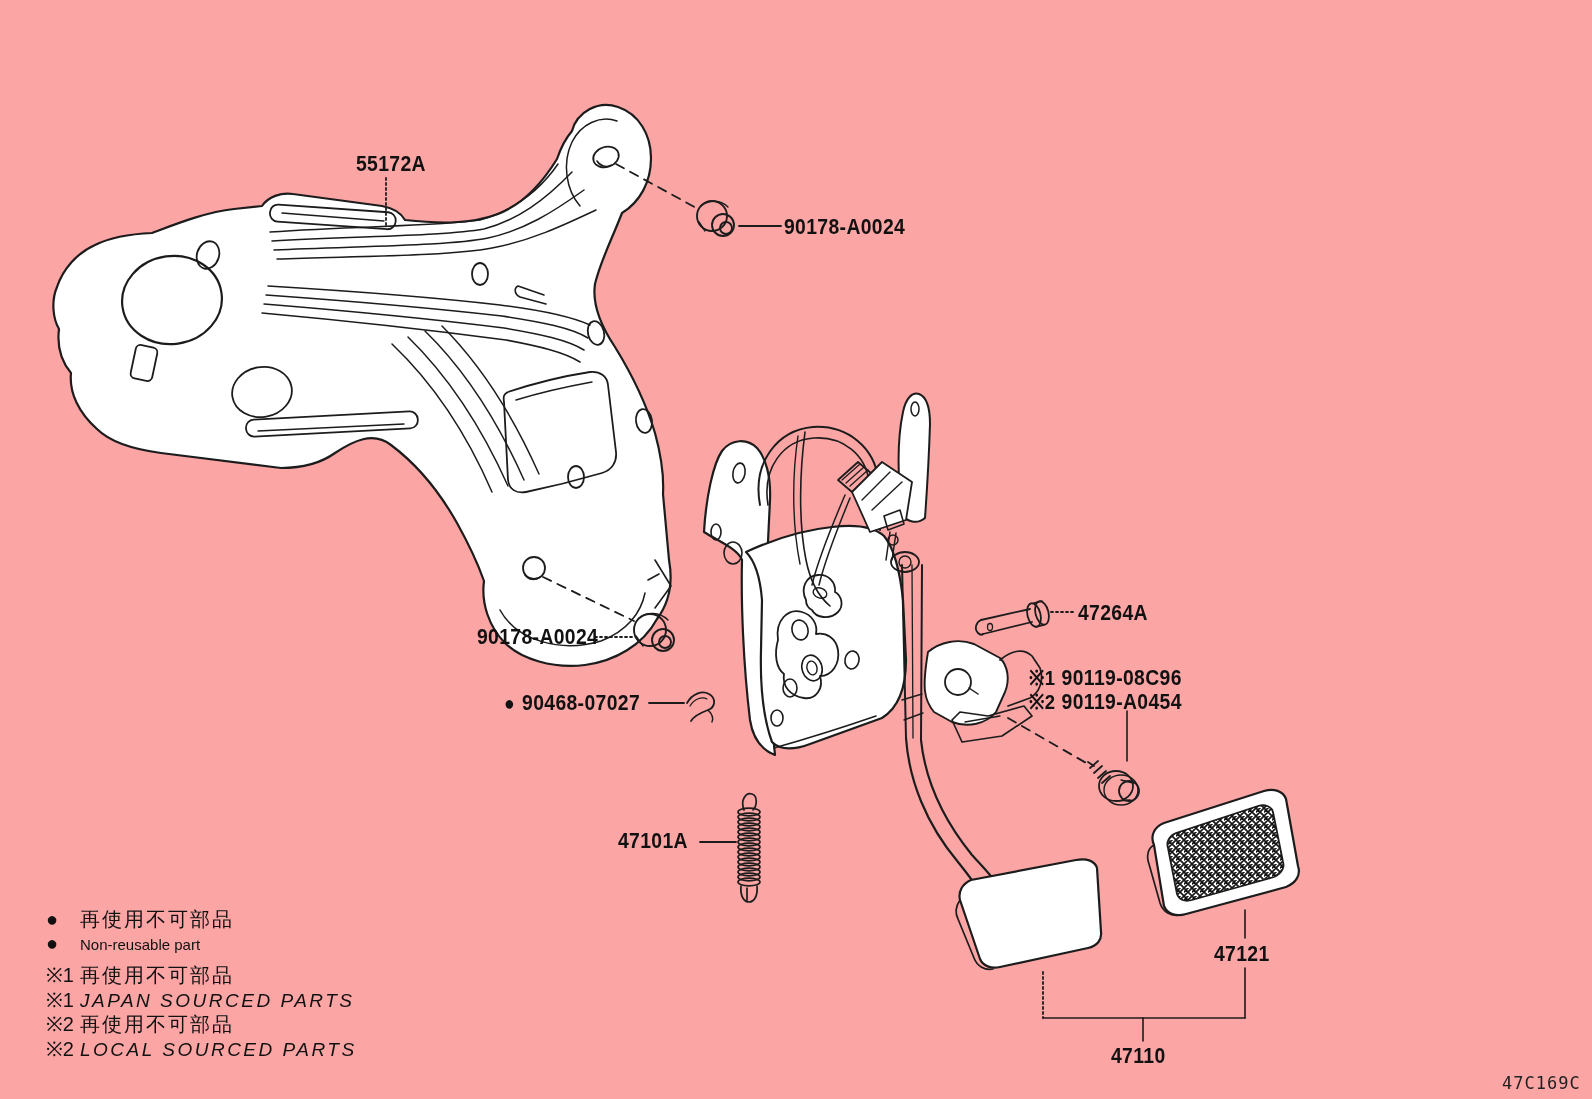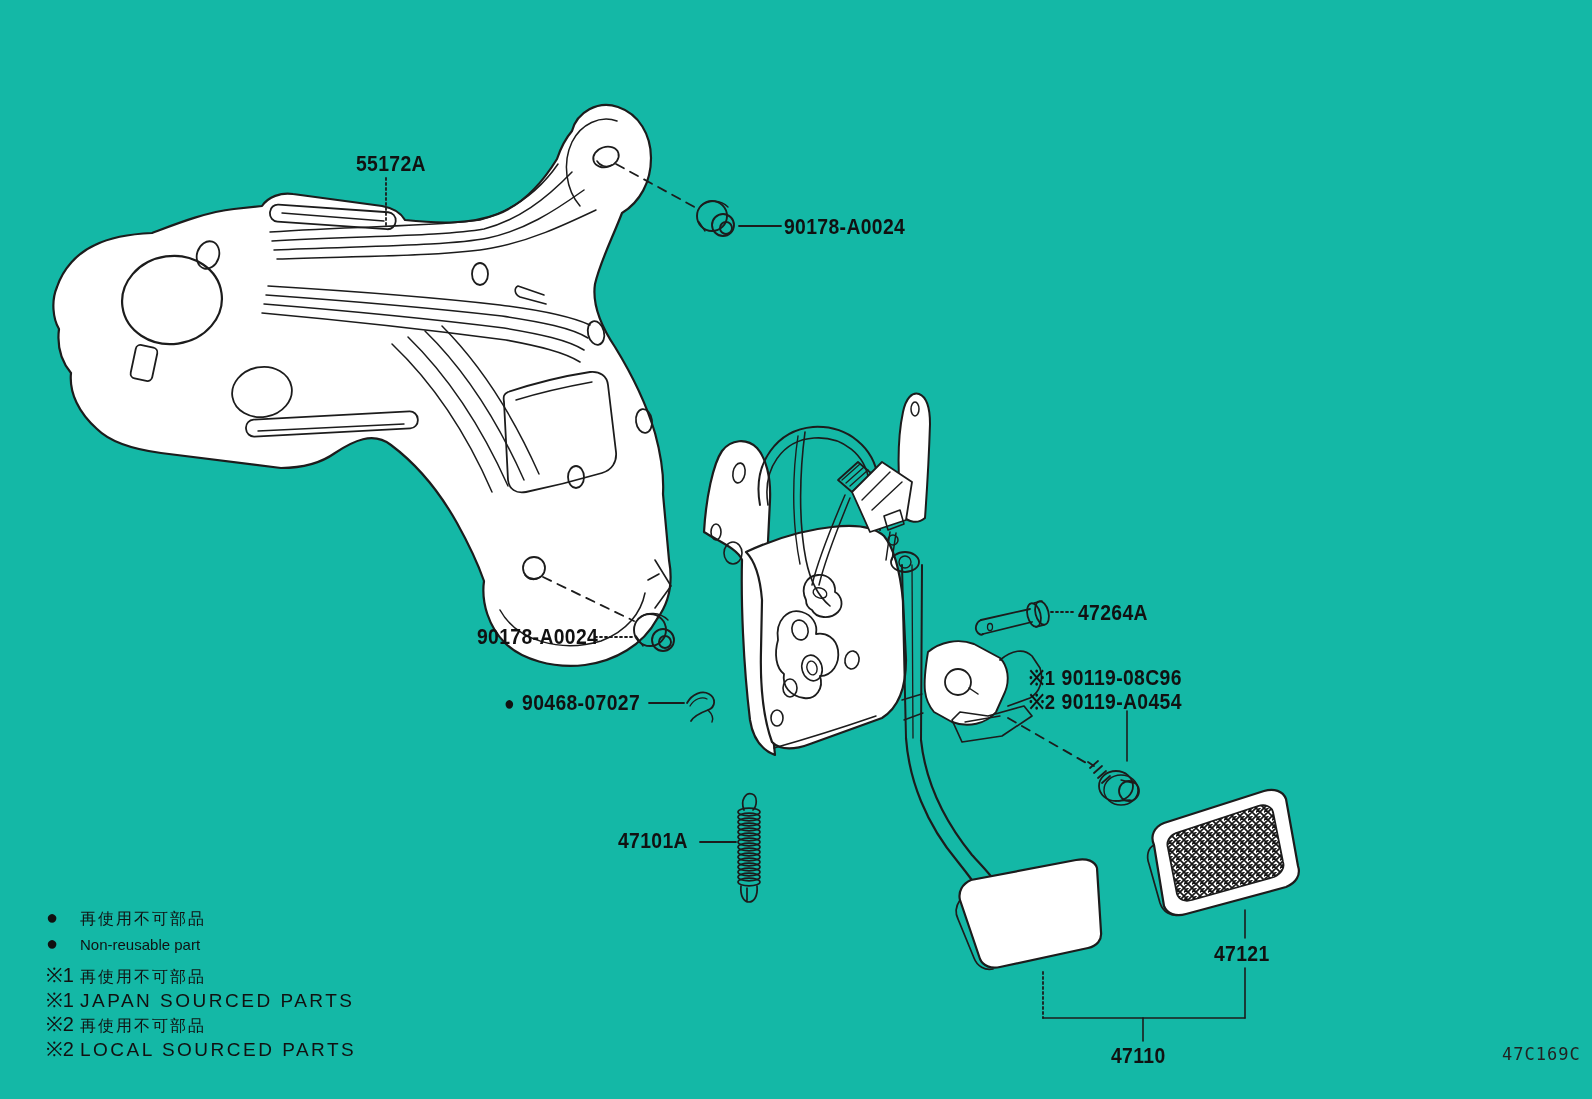--- a/index.html
+++ b/index.html
@@ -1,30 +1,30 @@
 <!DOCTYPE html>
 <html><head>
 <meta charset="utf-8">
 <style>
   html,body{margin:0;padding:0;background:#fff;}
-  .stage{position:relative;width:1592px;height:1099px;background:#14b8a6;overflow:hidden;
+  .stage{position:relative;width:1592px;height:1099px;background:#fca5a5;overflow:hidden;
          font-family:"Liberation Sans",sans-serif;color:#111;}
   .art{position:absolute;left:0;top:0;}
   .pn{position:absolute;font-family:"Liberation Sans",sans-serif;font-weight:700;font-size:22px;
       letter-spacing:.4px;white-space:nowrap;transform:scaleX(.88);transform-origin:0 0;color:#111;}
   .pn .mark{margin-right:7px;font-size:21px;}
   .pn .bullet{margin-right:8px;font-size:20px;}
   .row{display:flex;align-items:baseline;}
   .fig-code{position:absolute;font-family:"DejaVu Sans Mono","Liberation Mono",monospace;
             font-size:17px;letter-spacing:1px;color:#222;white-space:nowrap;}
   .lg-row{position:absolute;display:flex;align-items:baseline;white-space:nowrap;color:#111;}
   .lg-mark{display:inline-block;min-width:34px;font-size:20px;font-weight:400;}
-  .lg-jp{font-size:16px;letter-spacing:2px;}
+  .lg-jp{font-size:20px;letter-spacing:2px;}
   .lg-txt{font-size:15px;}
-  .lg-caps{font-size:19px;letter-spacing:2.5px;}
+  .lg-caps{font-size:19px;letter-spacing:2.5px;font-style:italic;}
 </style>
 </head>
 <body>
 
 <div class="stage">
 
 <svg class="art" width="1592" height="1099" viewBox="0 0 1592 1099" fill="none" stroke="#1c1c1c" stroke-width="2.2" stroke-linecap="round" stroke-linejoin="round">
 
   <defs>
     <pattern id="knurl" width="8" height="8" patternUnits="userSpaceOnUse">
@@ -276,15 +276,15 @@
 </div>
 <div class="lg-row" style="left:46px;top:1010px">
   <span class="lg-mark">※2</span>
   <span class="lg-jp">再使用不可部品</span>
 </div>
 <div class="lg-row" style="left:46px;top:1035px">
   <span class="lg-mark">※2</span>
   <span class="lg-caps">LOCAL SOURCED PARTS</span>
 </div>
 
-<div class="fig-code" style="left:1502px;top:1044px">47C169C</div>
+<div class="fig-code" style="left:1502px;top:1073px">47C169C</div>
 
 </div>
 
 </body></html>

